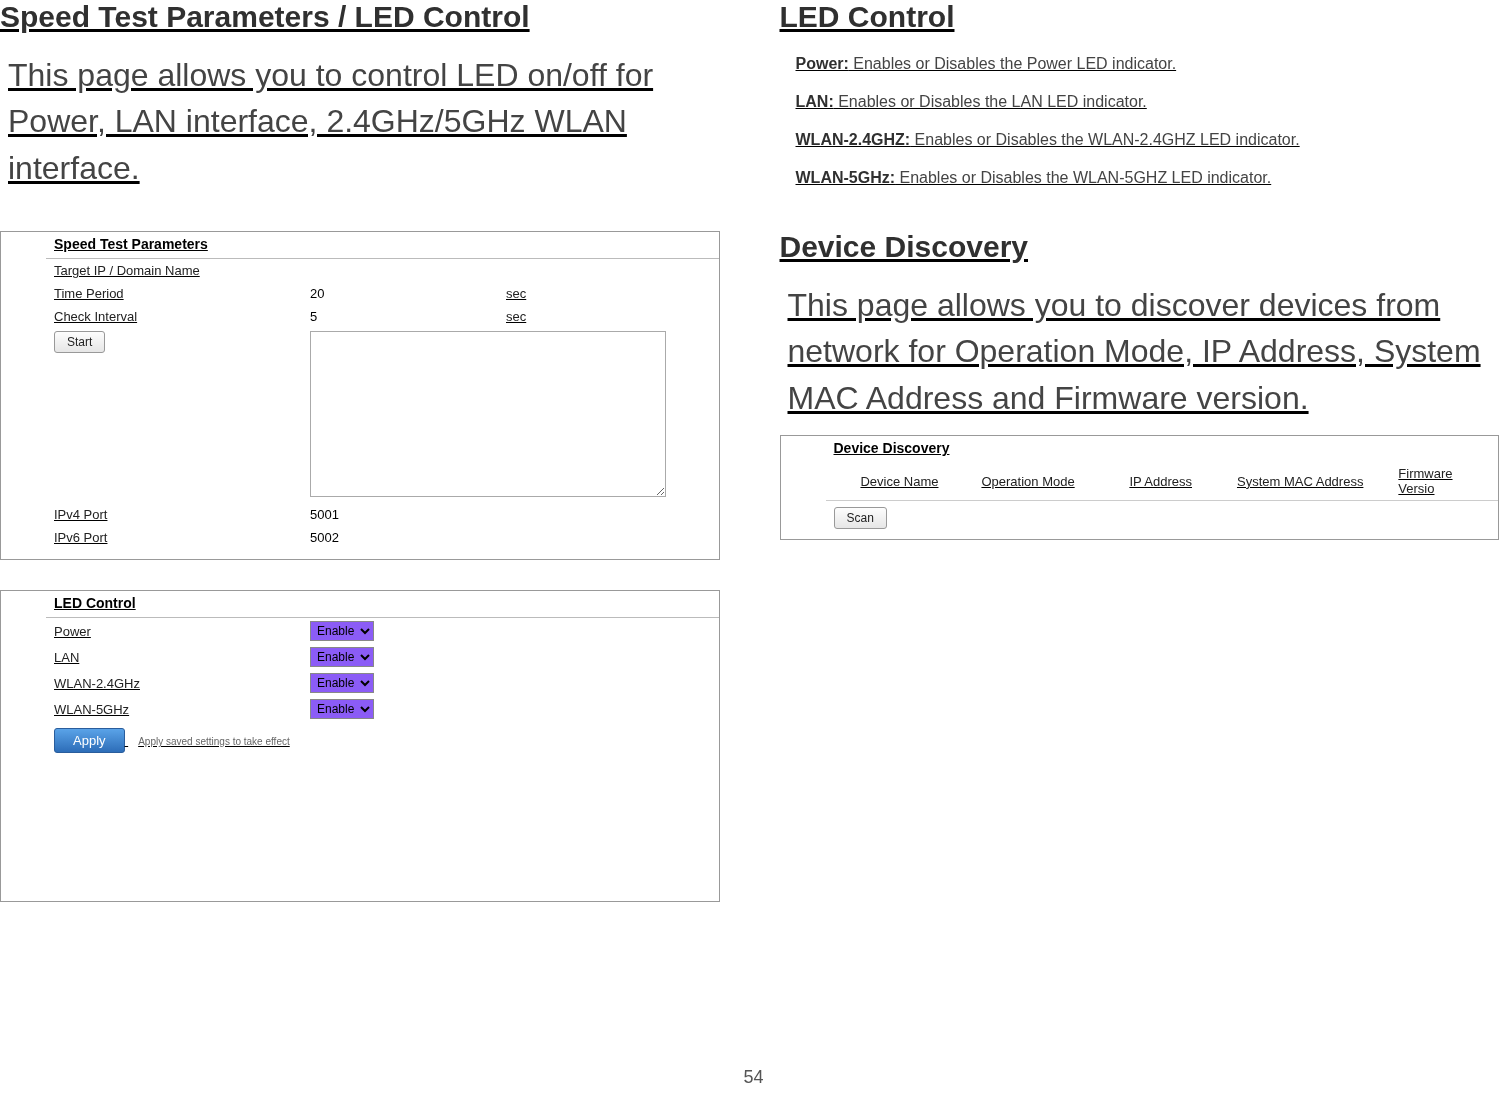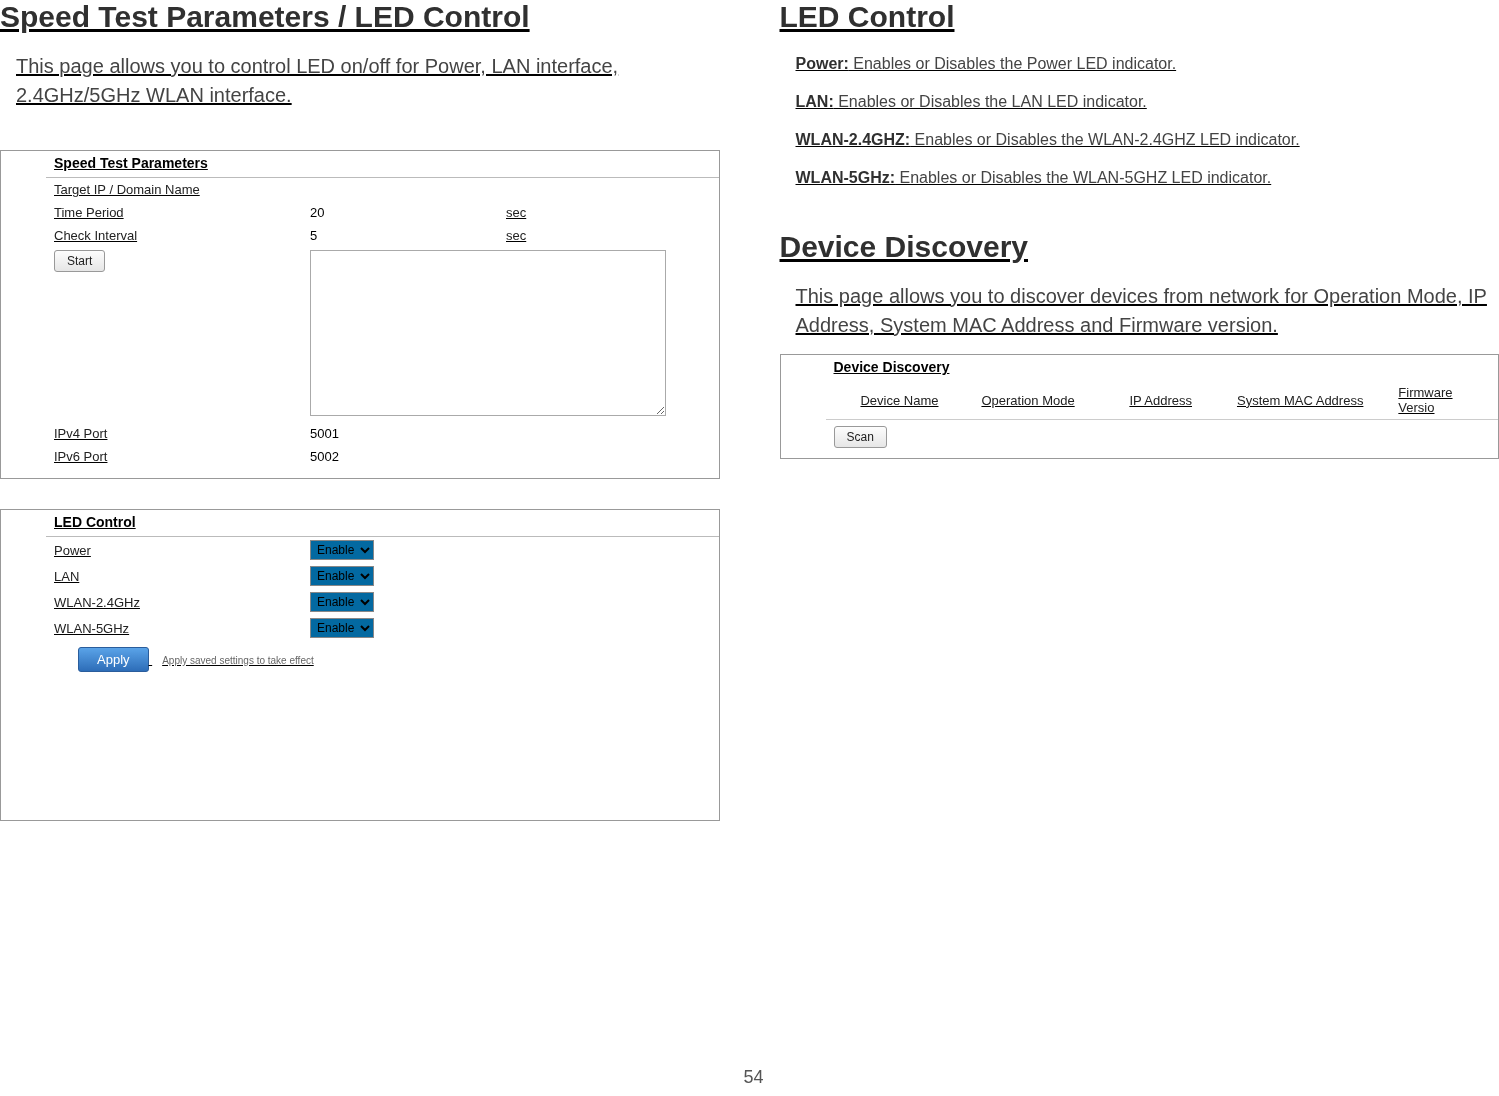--- a/index.html
+++ b/index.html
@@ -30,24 +30,24 @@
     .column.right {
       padding-right: 0;
     }
     .heading1 {
       font-size: 30px;
       font-weight: bold;
       color: #303030;
       margin: 0 0 18px 0;
     }
     .intro {
-      font-size: 20px;
+      font-size: 32px;
       color: #444;
       line-height: 1.45;
-      margin: 0 0 40px 16px;
+      margin: 0 0 40px 8px;
     }
     .item-line {
       font-size: 16px;
       color: #444;
       line-height: 1.5;
       margin: 1px 0 14px 0;
       padding-left: 16px;
       text-align: justify;
     }
     .item-line .bold {
@@ -120,32 +120,31 @@
     }
     .btn-blue {
       display: inline-block;
       padding: 4px 18px;
       font-size: 13px;
       background: linear-gradient(#5aa3e8, #2d6db8);
       border: 1px solid #2a5d9c;
       border-radius: 3px;
       color: #fff;
       cursor: pointer;
-      margin-left: 24px;
     }
     .apply-hint {
       font-size: 10px;
       color: #666;
       margin-left: 10px;
     }
     .sel {
       border: 1px solid #888;
       font-size: 12px;
       padding: 1px 2px;
-      background: #0369a1;
+      background: #8b5cf6;
     }
     .led-panel {
       height: 310px;
     }
     .stp-panel {
       height: auto;
     }
     .stp-spacer {
       height: 10px;
     }

